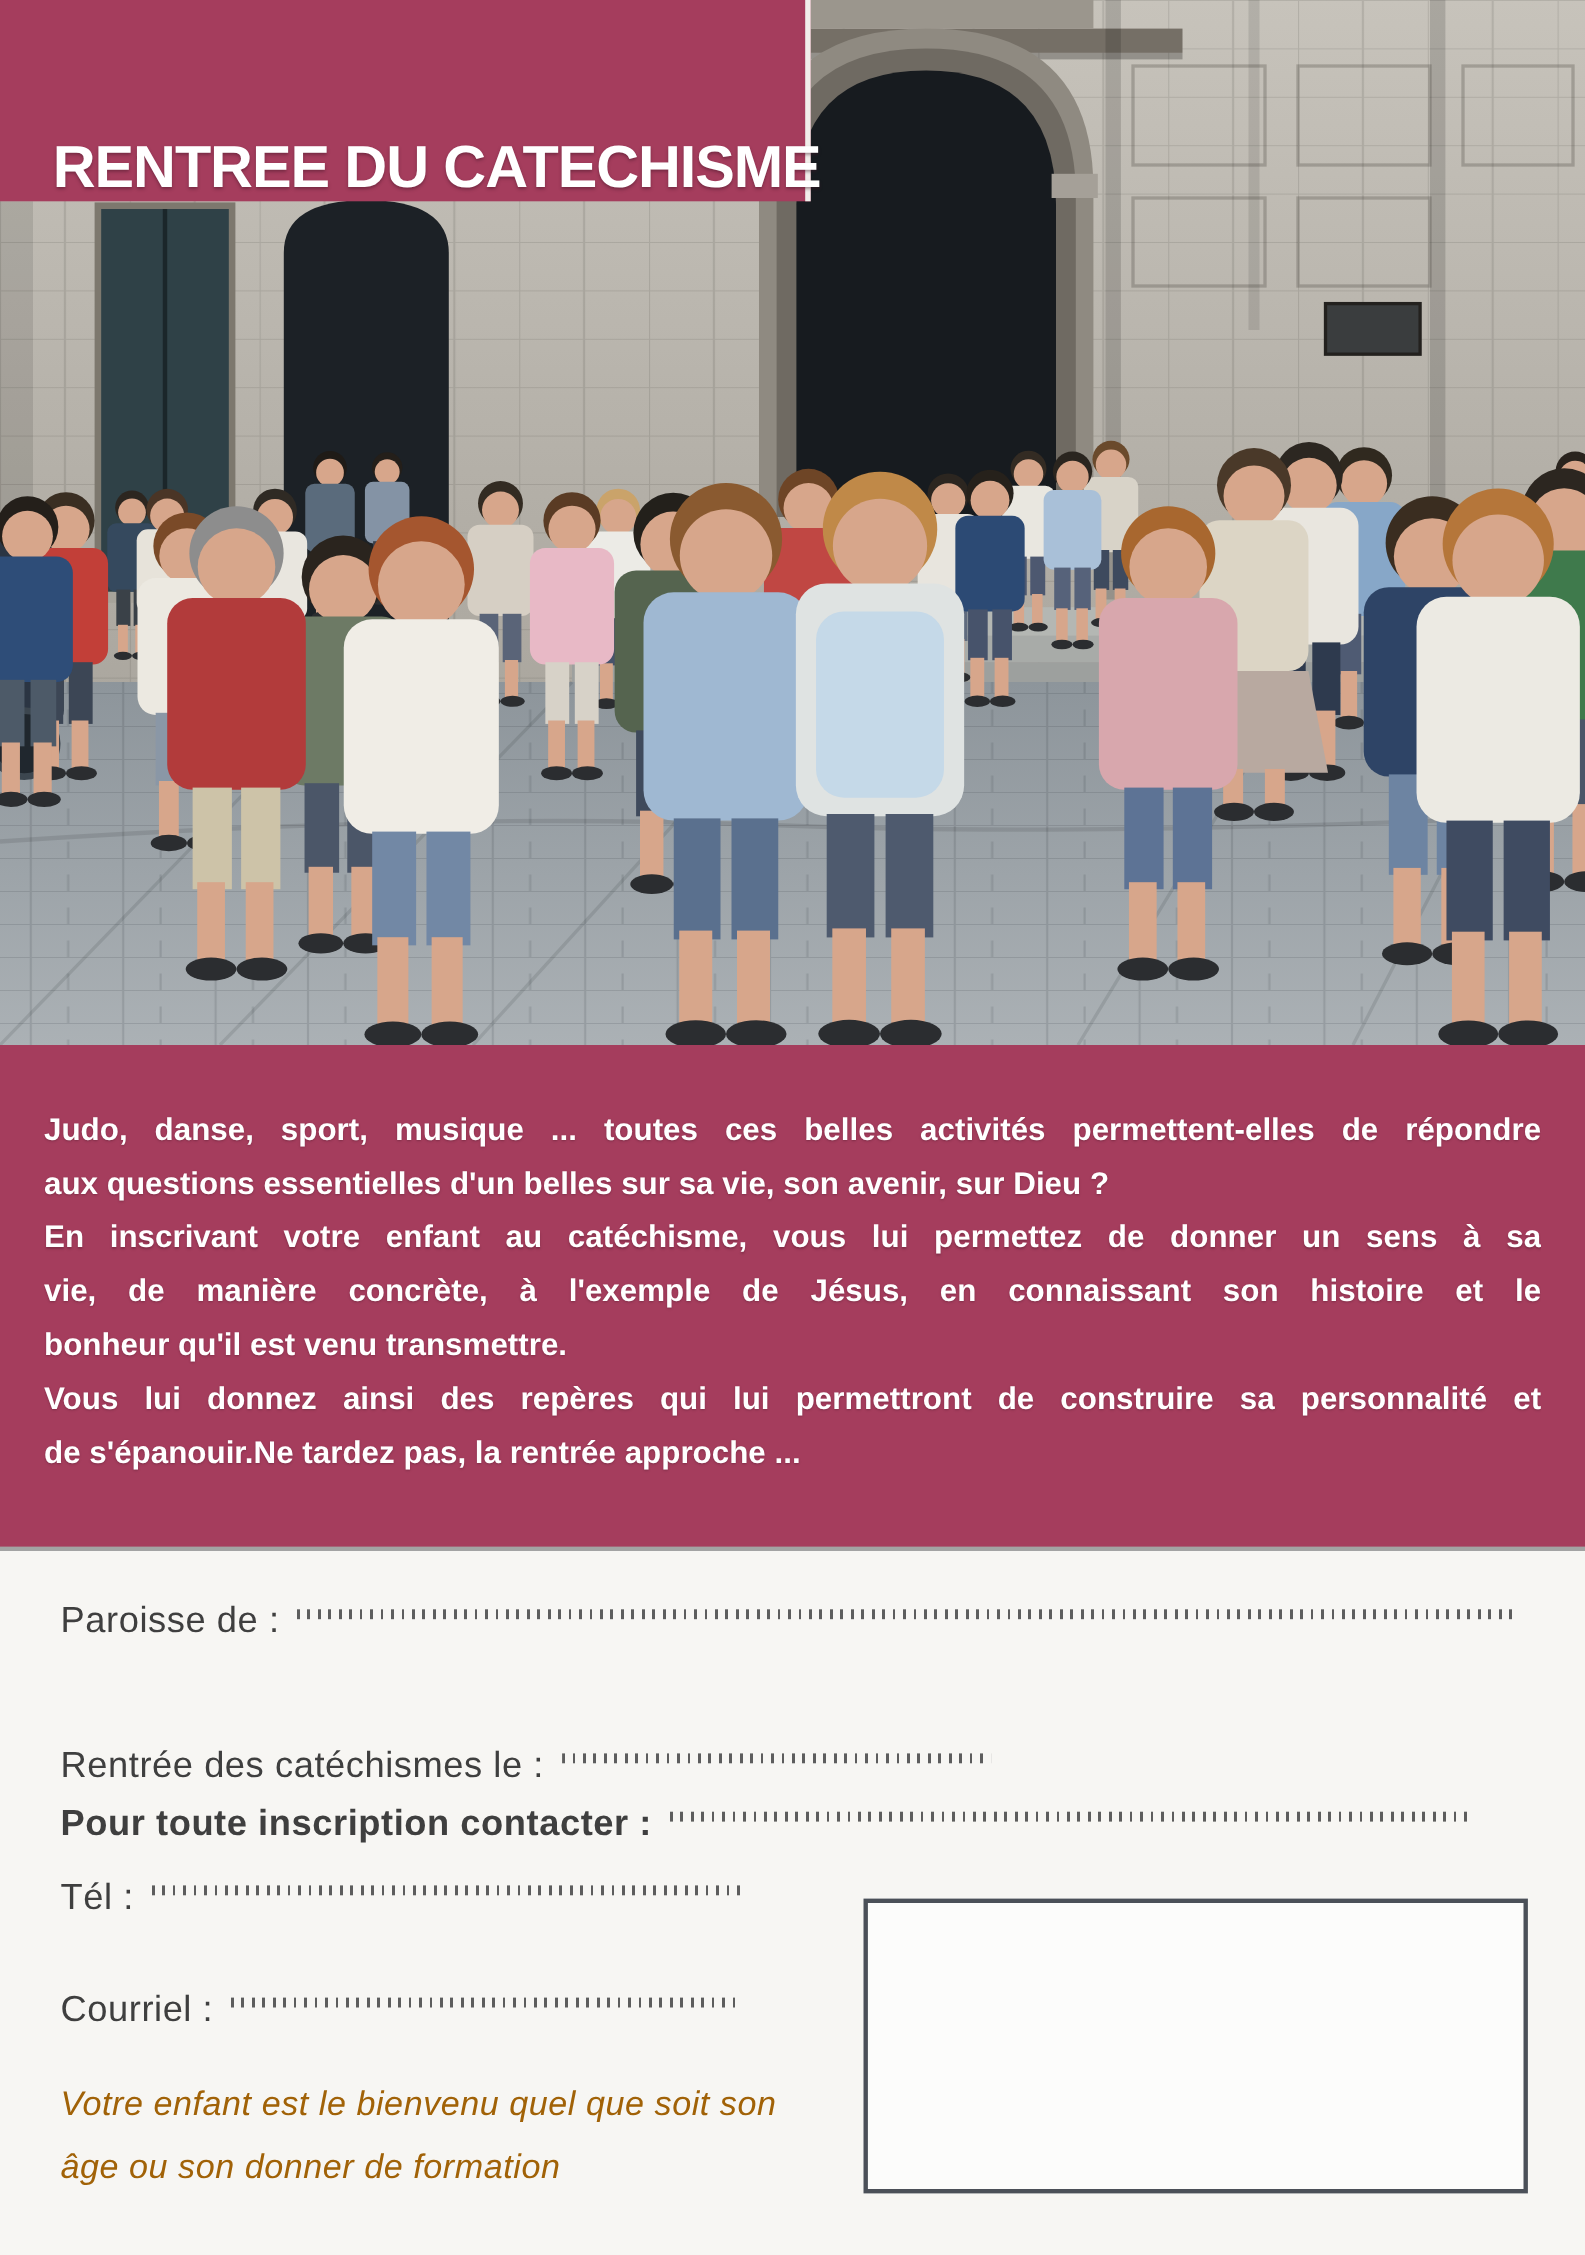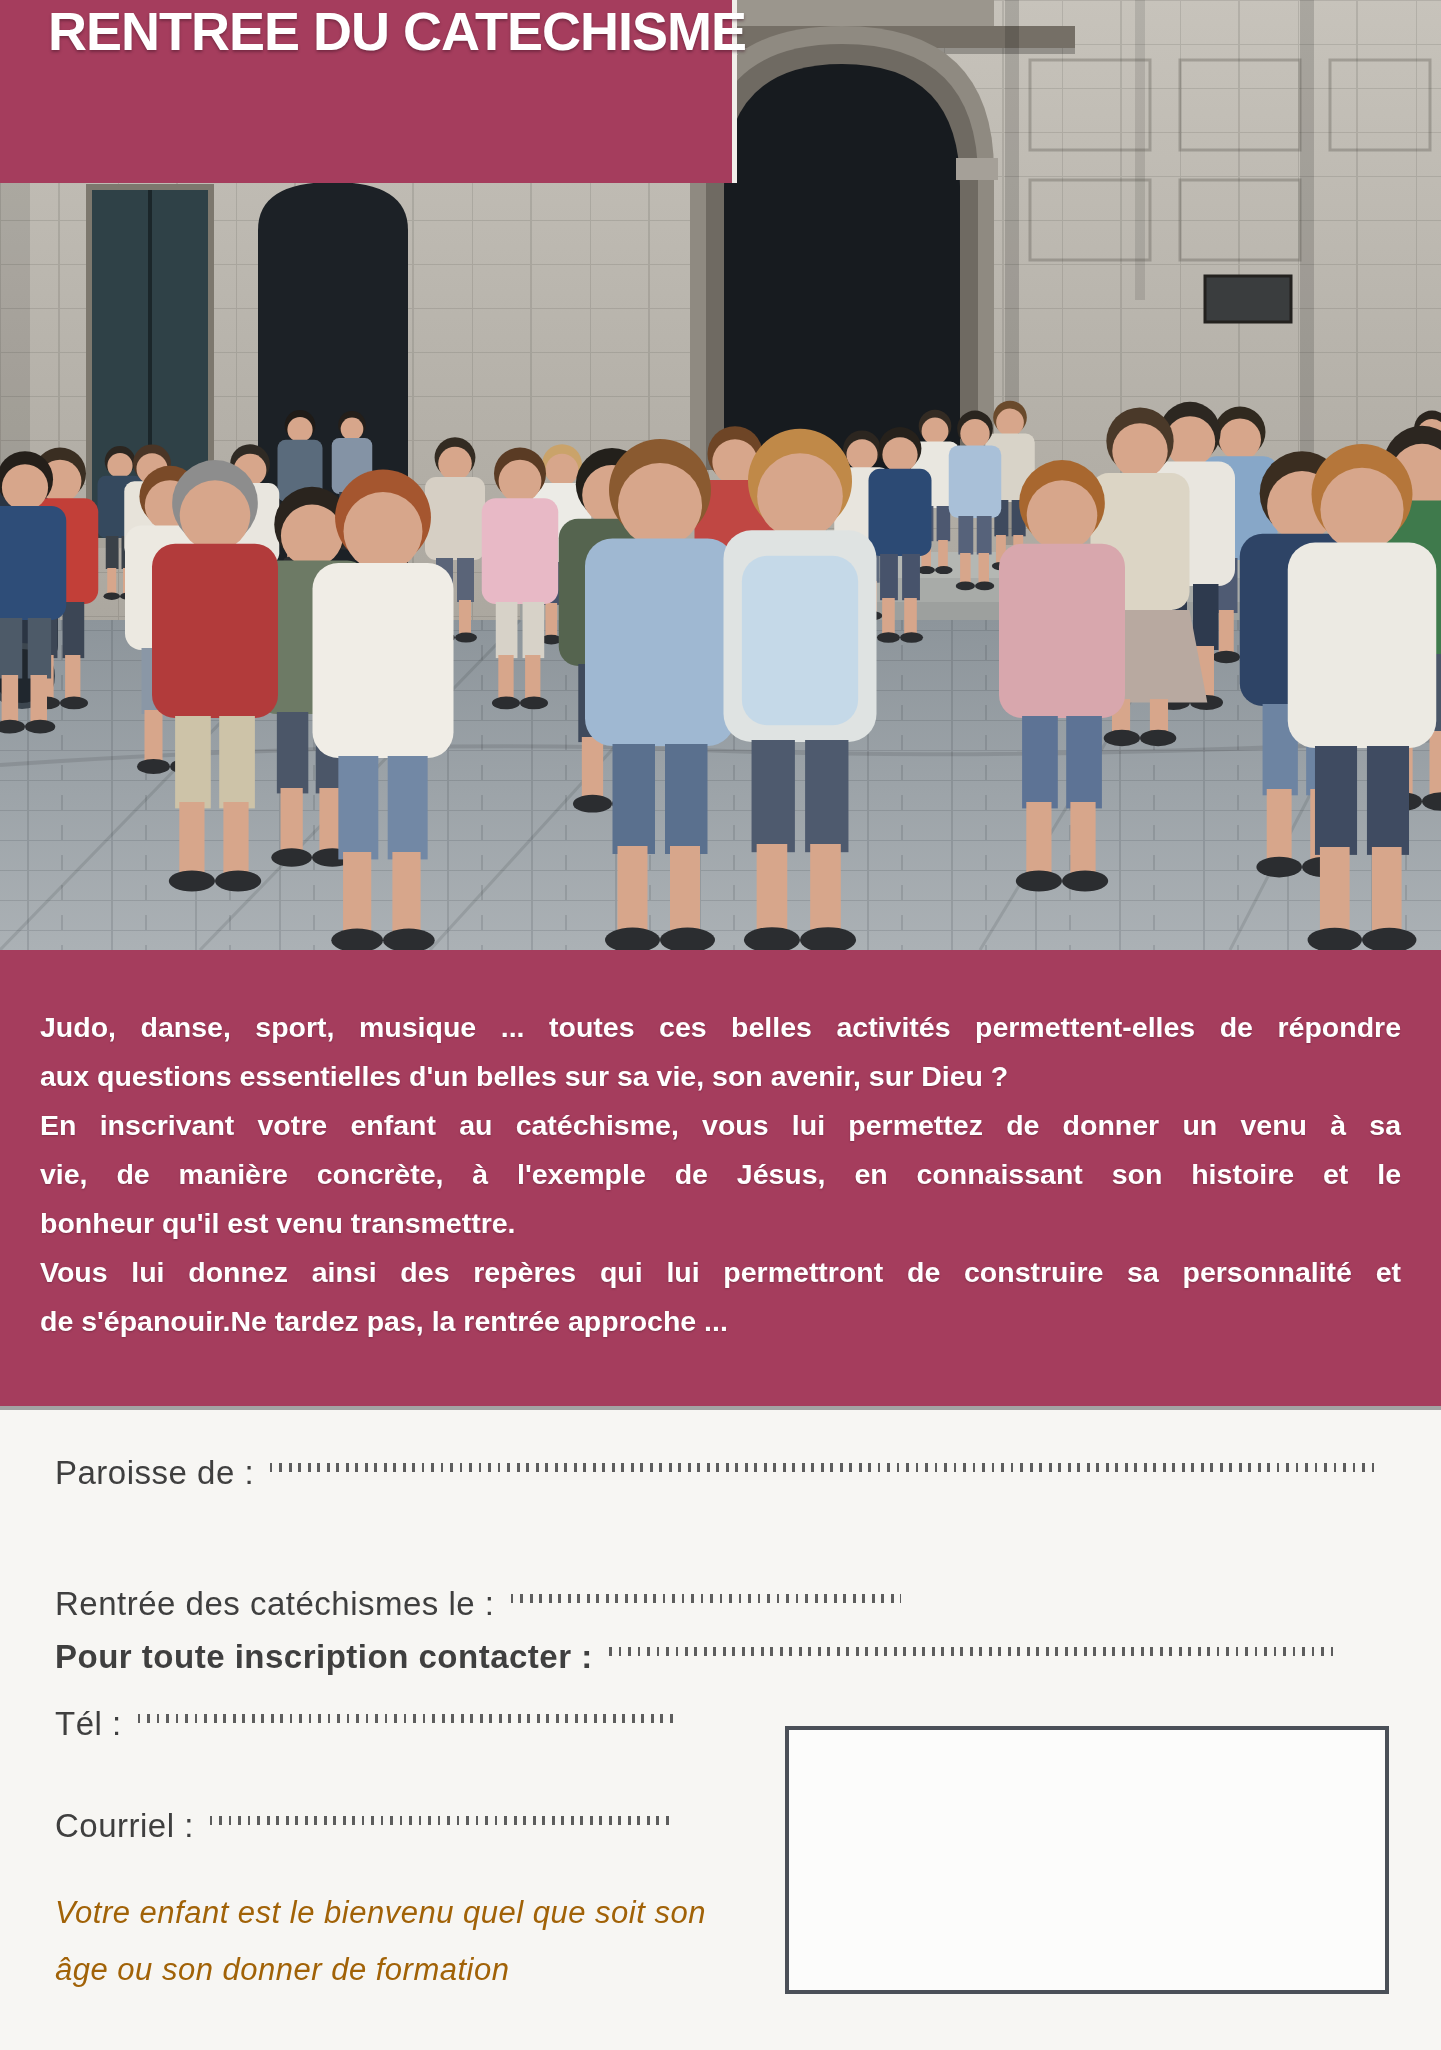--- a/index.html
+++ b/index.html
@@ -3,21 +3,21 @@
 <meta charset="utf-8">
 <style>
   html,body{margin:0;padding:0;background:#e9e7e2;}
   .page{position:relative;width:1441px;height:2050px;margin:0 auto;background:#f7f6f3;
         overflow:hidden;font-family:"Liberation Sans",sans-serif;}
   
   .photo{position:absolute;left:0;top:0;width:1441px;height:950px;z-index:1;}
   .photo svg{display:block;width:100%;height:100%;}
   
   .banner{position:absolute;left:0;top:0;width:737px;height:183px;background:#a53d5d;
-          border-right:5px solid #f1eeea;display:flex;align-items:flex-start;z-index:3;box-sizing:border-box;}
+          border-right:5px solid #f1eeea;display:flex;align-items:flex-end;z-index:3;box-sizing:border-box;}
   .banner h1{margin:0;padding-left:48px;font-size:54px;font-weight:bold;letter-spacing:-1px;
              color:#ffffff;white-space:nowrap;text-shadow:0 2px 3px rgba(60,20,35,.45);}
   
   .intro{position:absolute;left:0;top:950px;width:1441px;height:460px;background:#a53d5d;
          border-bottom:4px solid #a3a3a3;box-sizing:border-box;padding:53px 40px 0 40px;
          color:#ffffff;font-weight:bold;font-size:28.5px;z-index:2;
          text-shadow:0 1px 2px rgba(60,20,35,.35);}
   .intro .ln{height:49px;line-height:49px;overflow:hidden;}
   .intro .fill{text-align:justify;text-align-last:justify;}
   
@@ -406,21 +406,21 @@
     </svg>
   </div>
 
   <div class="banner">
     <h1>RENTREE DU CATECHISME</h1>
   </div>
 
   <div class="intro">
     <div class="ln fill">Judo, danse, sport, musique ... toutes ces belles activités permettent-elles de répondre</div>
     <div class="ln">aux questions essentielles d'un belles sur sa vie, son avenir, sur Dieu ?</div>
-    <div class="ln fill">En inscrivant votre enfant au catéchisme, vous lui permettez de donner un venu à sa</div>
+    <div class="ln fill">En inscrivant votre enfant au catéchisme, vous lui permettez de donner un sens à sa</div>
     <div class="ln fill">vie, de manière concrète, à l'exemple de Jésus, en connaissant son histoire et le</div>
     <div class="ln">bonheur qu'il est venu transmettre.</div>
     <div class="ln fill">Vous lui donnez ainsi des repères qui lui permettront de construire sa personnalité et</div>
     <div class="ln">de s'épanouir.Ne tardez pas, la rentrée approche ...</div>
   </div>
 
   <div class="row row-paroisse">
     <span class="flabel">Paroisse de :</span>
     <span class="leader"></span>
   </div>

